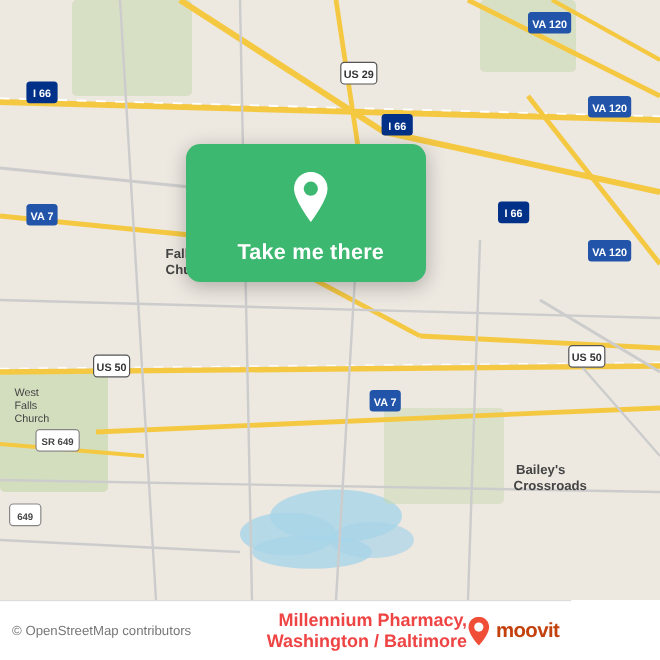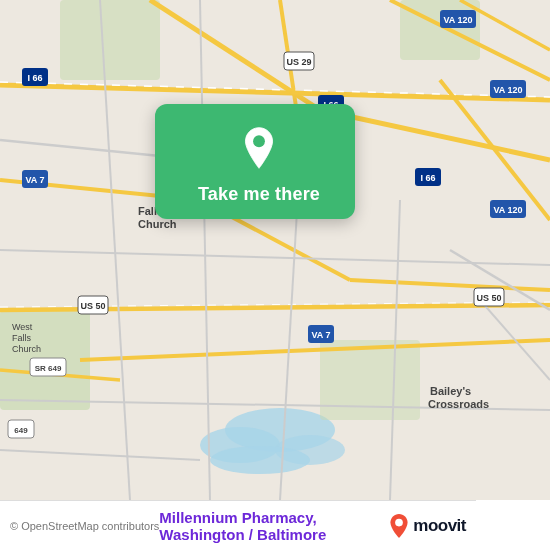--- a/index.html
+++ b/index.html
@@ -23,21 +23,21 @@
     
     #map-svg {
       position: absolute;
       top: 0; left: 0;
       width: 100%; height: 100%;
     }
 
     
     #popup-card {
       position: absolute;
-      top: 104px;
+      top: 120px;
       left: 155px;
       width: 200px;
       background: #3db871;
       border-radius: 12px;
       display: flex;
       flex-direction: column;
       align-items: center;
       padding: 18px 20px 14px 28px;
       box-shadow: 0 4px 16px rgba(0,0,0,0.25);
       cursor: pointer;
@@ -87,40 +87,40 @@
     }
 
     #bottom-bar .bottom-left .copyright-icon {
       font-size: 11px;
       color: #777;
     }
 
     #bottom-bar .location-name {
       font-size: 15px;
       font-weight: 600;
-      color: #6d28d9;
+      color: #ef4444;
       flex: 1;
-      text-align: left;
+      text-align: right;
     }
 
     #bottom-bar .moovit-logo {
       display: flex;
       align-items: center;
       gap: 4px;
     }
 
     #bottom-bar .moovit-logo .pin-icon {
       width: 20px;
       height: 24px;
     }
 
     #bottom-bar .moovit-text {
       font-size: 17px;
       font-weight: 700;
-      color: #0f172a;
+      color: #c2410c;
       letter-spacing: -0.5px;
       text-align: center;
     }
   </style>
 </head>
 <body>
 
 <div id="map-container">
   <svg id="map-svg" viewBox="0 0 550 500" xmlns="http://www.w3.org/2000/svg">
 

